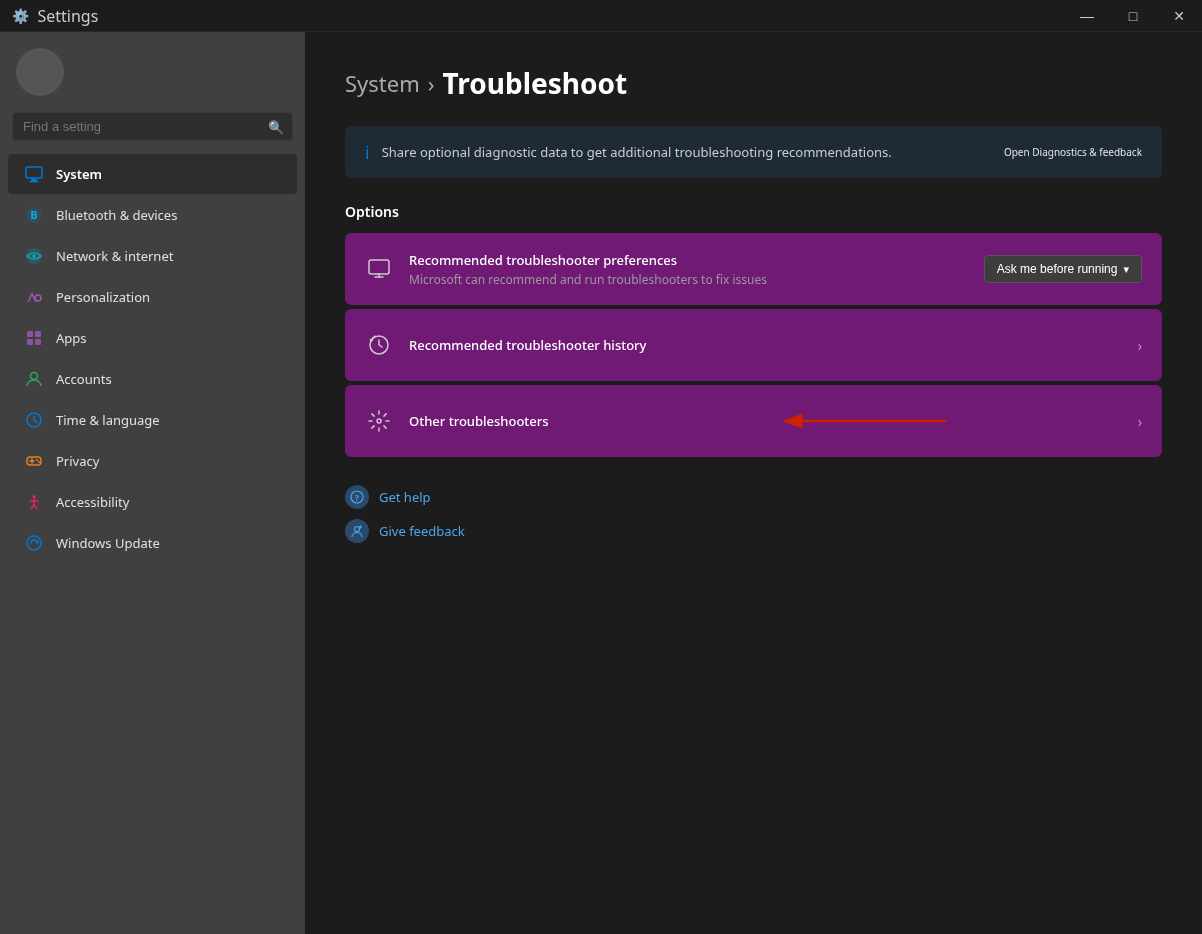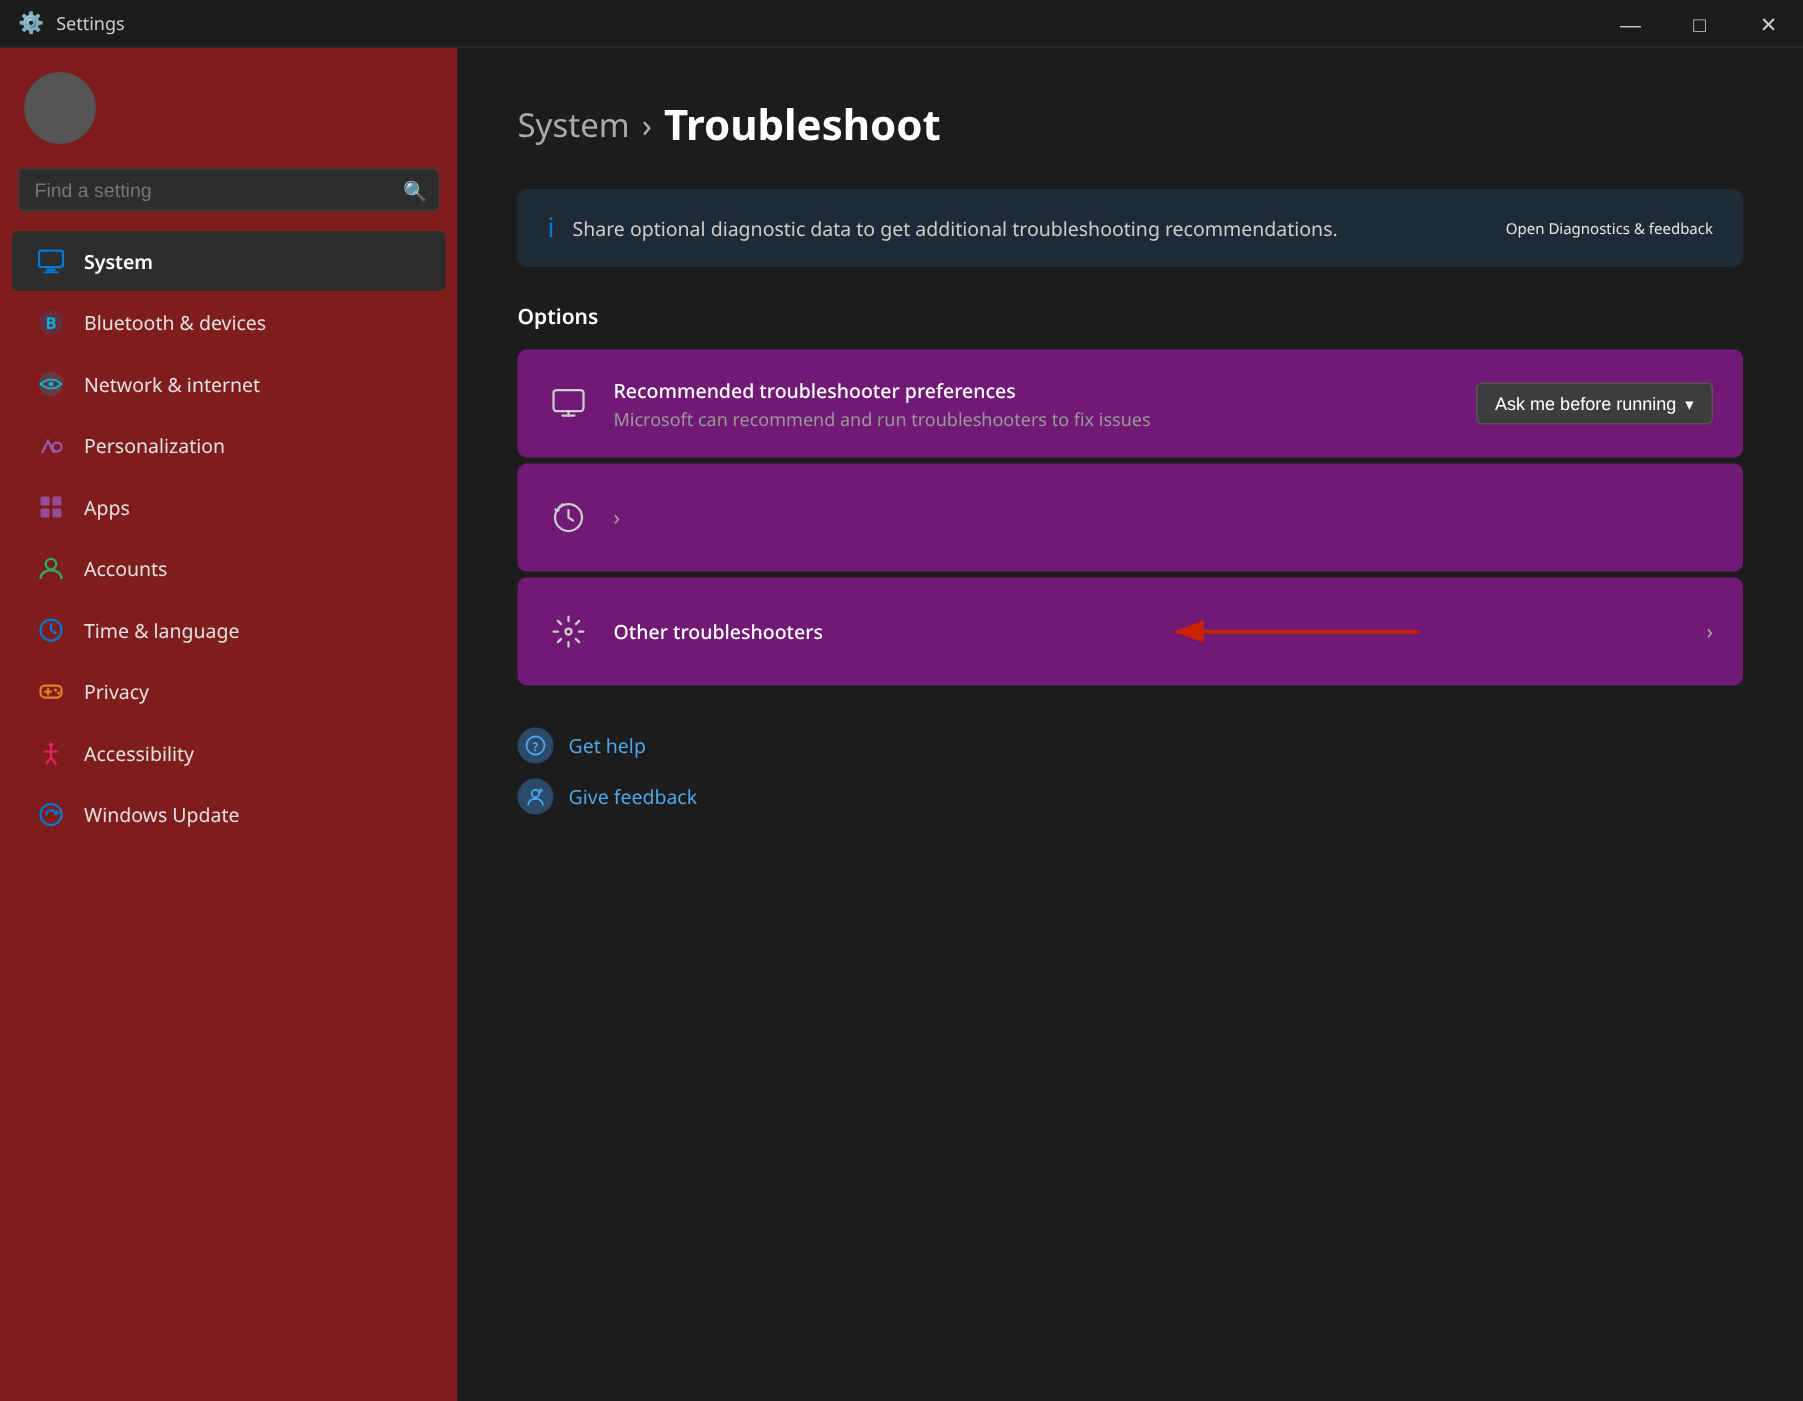--- a/index.html
+++ b/index.html
@@ -21,21 +21,21 @@
       justify-content: space-between;
       padding: 0 0 0 12px;
       border-bottom: 1px solid #2a2a2a;
     }
     .titlebar-left {
       display: flex;
       align-items: center;
       gap: 8px;
     }
     .titlebar-title {
-      font-size: 12px;
+      font-size: 16px;
       color: #ccc;
     }
     .titlebar-controls {
       display: flex;
     }
     .titlebar-btn {
       width: 46px;
       height: 32px;
       display: flex;
       align-items: center;
@@ -49,21 +49,21 @@
 
     
     .app-container {
       display: flex;
       height: calc(934px - 32px);
     }
 
     
     .sidebar {
       width: 305px;
-      background: #7f1d1d;
+      background: #404040;
       display: flex;
       flex-direction: column;
       flex-shrink: 0;
       overflow-y: auto;
     }
 
     .sidebar-profile {
       height: 80px;
       padding: 16px 16px;
       display: flex;
@@ -510,20 +510,23 @@
 
       <div class="option-card">
         <div class="option-icon">
           <svg width="24" height="24" viewBox="0 0 24 24" fill="none">
             <circle cx="12" cy="12" r="9" stroke="#ccc" stroke-width="1.5" fill="none"></circle>
             <path d="M12 7 L12 12 L15 14" stroke="#ccc" stroke-width="1.5" stroke-linecap="round" stroke-linejoin="round"></path>
             <path d="M8 3 C8 3 5 5 4 8" stroke="#ccc" stroke-width="1.2" fill="none" stroke-linecap="round"></path>
             <polyline points="3,6 4,8 6,7" stroke="#ccc" stroke-width="1.2" fill="none"></polyline>
           </svg>
         </div>
+        <div class="option-text">
+          <div class="option-title">Recommended troubleshooter history</div>
+        </div>
         <div class="option-right">
           <span class="chevron-right">›</span>
         </div>
       </div>
 
       <div class="option-card arrow-annotation red-arrow-container" style="position:relative;">
         <div class="option-icon">
           <svg width="24" height="24" viewBox="0 0 24 24" fill="none">
             <circle cx="12" cy="12" r="2" stroke="#ccc" stroke-width="1.5" fill="none"></circle>
             <path d="M12 2 L12 5 M12 19 L12 22 M2 12 L5 12 M19 12 L22 12 M4.9 4.9 L7.1 7.1 M16.9 16.9 L19.1 19.1 M19.1 4.9 L16.9 7.1 M7.1 16.9 L4.9 19.1" stroke="#ccc" stroke-width="1.5" stroke-linecap="round"></path>

